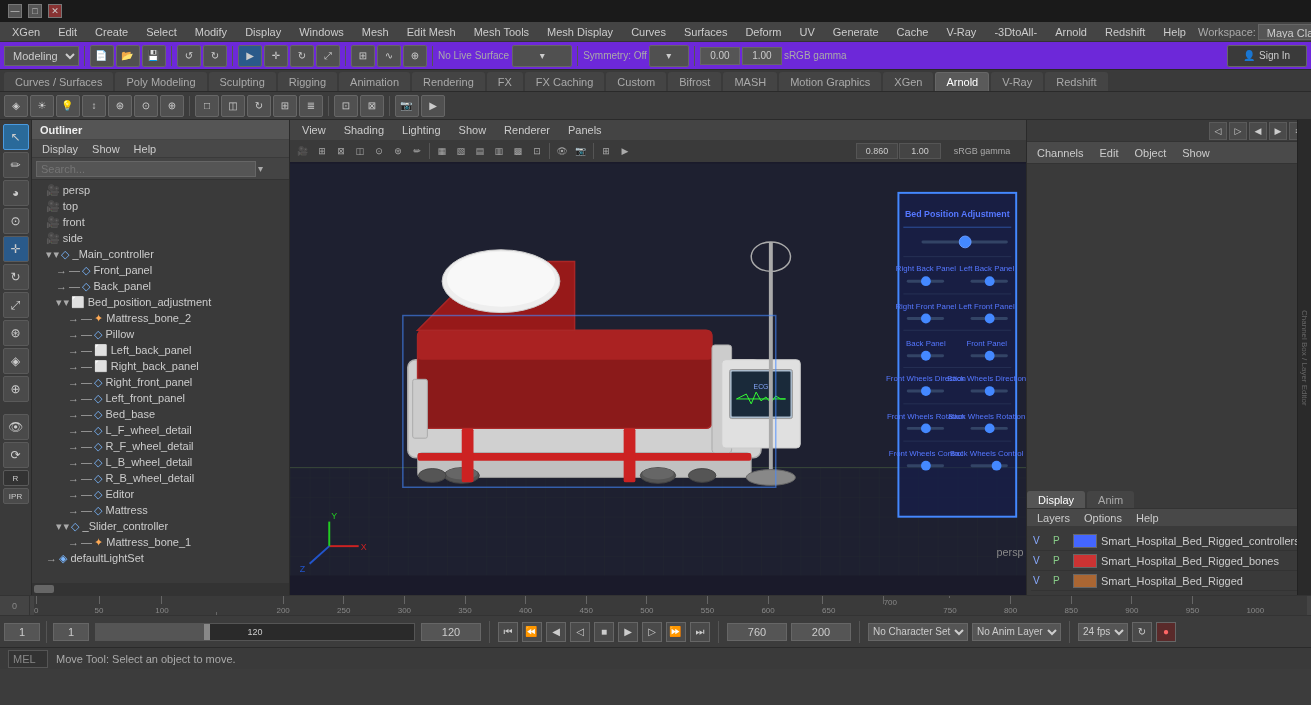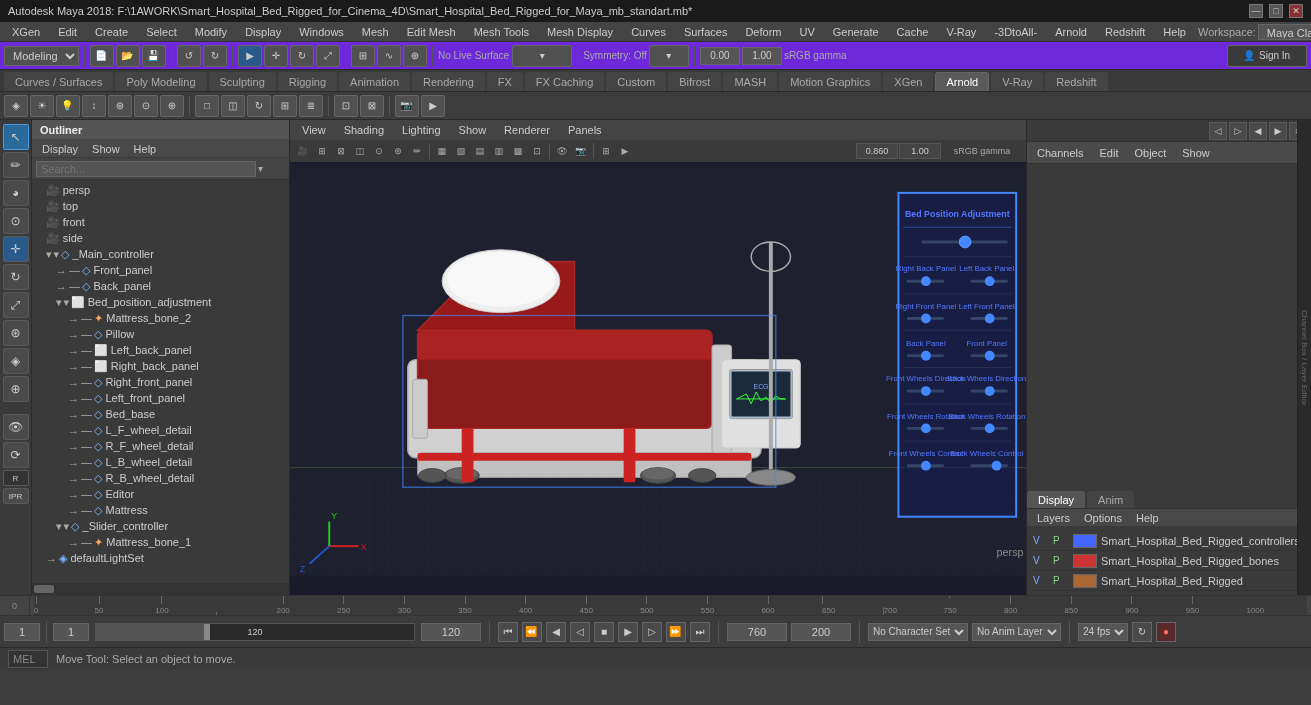--- a/index.html
+++ b/index.html
@@ -531,21 +531,20 @@
       top: 42px;
       left: 0;
       width: 100%;
       height: calc(100% - 60px);
     }
   </style>
 </head>
 <body>
 
 <div id="title-bar">
-  <span class="title-text">Autodesk Maya 2018: F:\1AWORK\Smart_Hospital_Bed_Rigged_for_Cinema_4D\Smart_Hospital_Bed_Rigged_for_Maya_mb_standart.mb*</span>
   <div class="window-controls">
     <div class="win-btn">—</div>
     <div class="win-btn">□</div>
     <div class="win-btn" style="background:#883333;">✕</div>
   </div>
 </div>
 
 <div id="menu-bar">
   <span class="menu-item">XGen</span>
   <span class="menu-item">Edit</span>
@@ -1112,21 +1111,21 @@
           <span style="font-size:8px;color:#888;margin-top:2px;">550</span>
         </div>
         <div style="position: absolute; left: 57.1429%; top: 0px; height: 100%; display: flex; flex-direction: column; align-items: center;">
           <div style="width:1px;height:40%;background:#666;"></div>
           <span style="font-size:8px;color:#888;margin-top:2px;">600</span>
         </div>
         <div style="position: absolute; left: 61.9048%; top: 0px; height: 100%; display: flex; flex-direction: column; ">
           <div style="width:1px;height:40%;background:#666;"></div>
           <span style="font-size:8px;color:#888;margin-top:2px;">650</span>
         </div>
-        <div style="position: absolute; left: 66.6667%; top: 0px; height: 100%; display: flex; flex-direction: row; align-items: flex-end;">
+        <div style="position: absolute; left: 66.6667%; top: 0px; height: 100%; display: flex; flex-direction: row; align-items: flex-start;">
           <div style="width:1px;height:40%;background:#666;"></div>
           <span style="font-size:8px;color:#888;margin-top:2px;">700</span>
         </div>
         <div style="position: absolute; left: 71.4286%; top: 0px; height: 100%; display: flex; flex-direction: column; align-items: center;">
           <div style="width:1px;height:40%;background:#666;"></div>
           <span style="font-size:8px;color:#888;margin-top:8px;">750</span>
         </div>
         <div style="position: absolute; left: 76.1905%; top: 0px; height: 100%; display: flex; flex-direction: column; align-items: center;">
           <div style="width:1px;height:40%;background:#666;"></div>
           <span style="font-size:8px;color:#888;margin-top:2px;">800</span>

